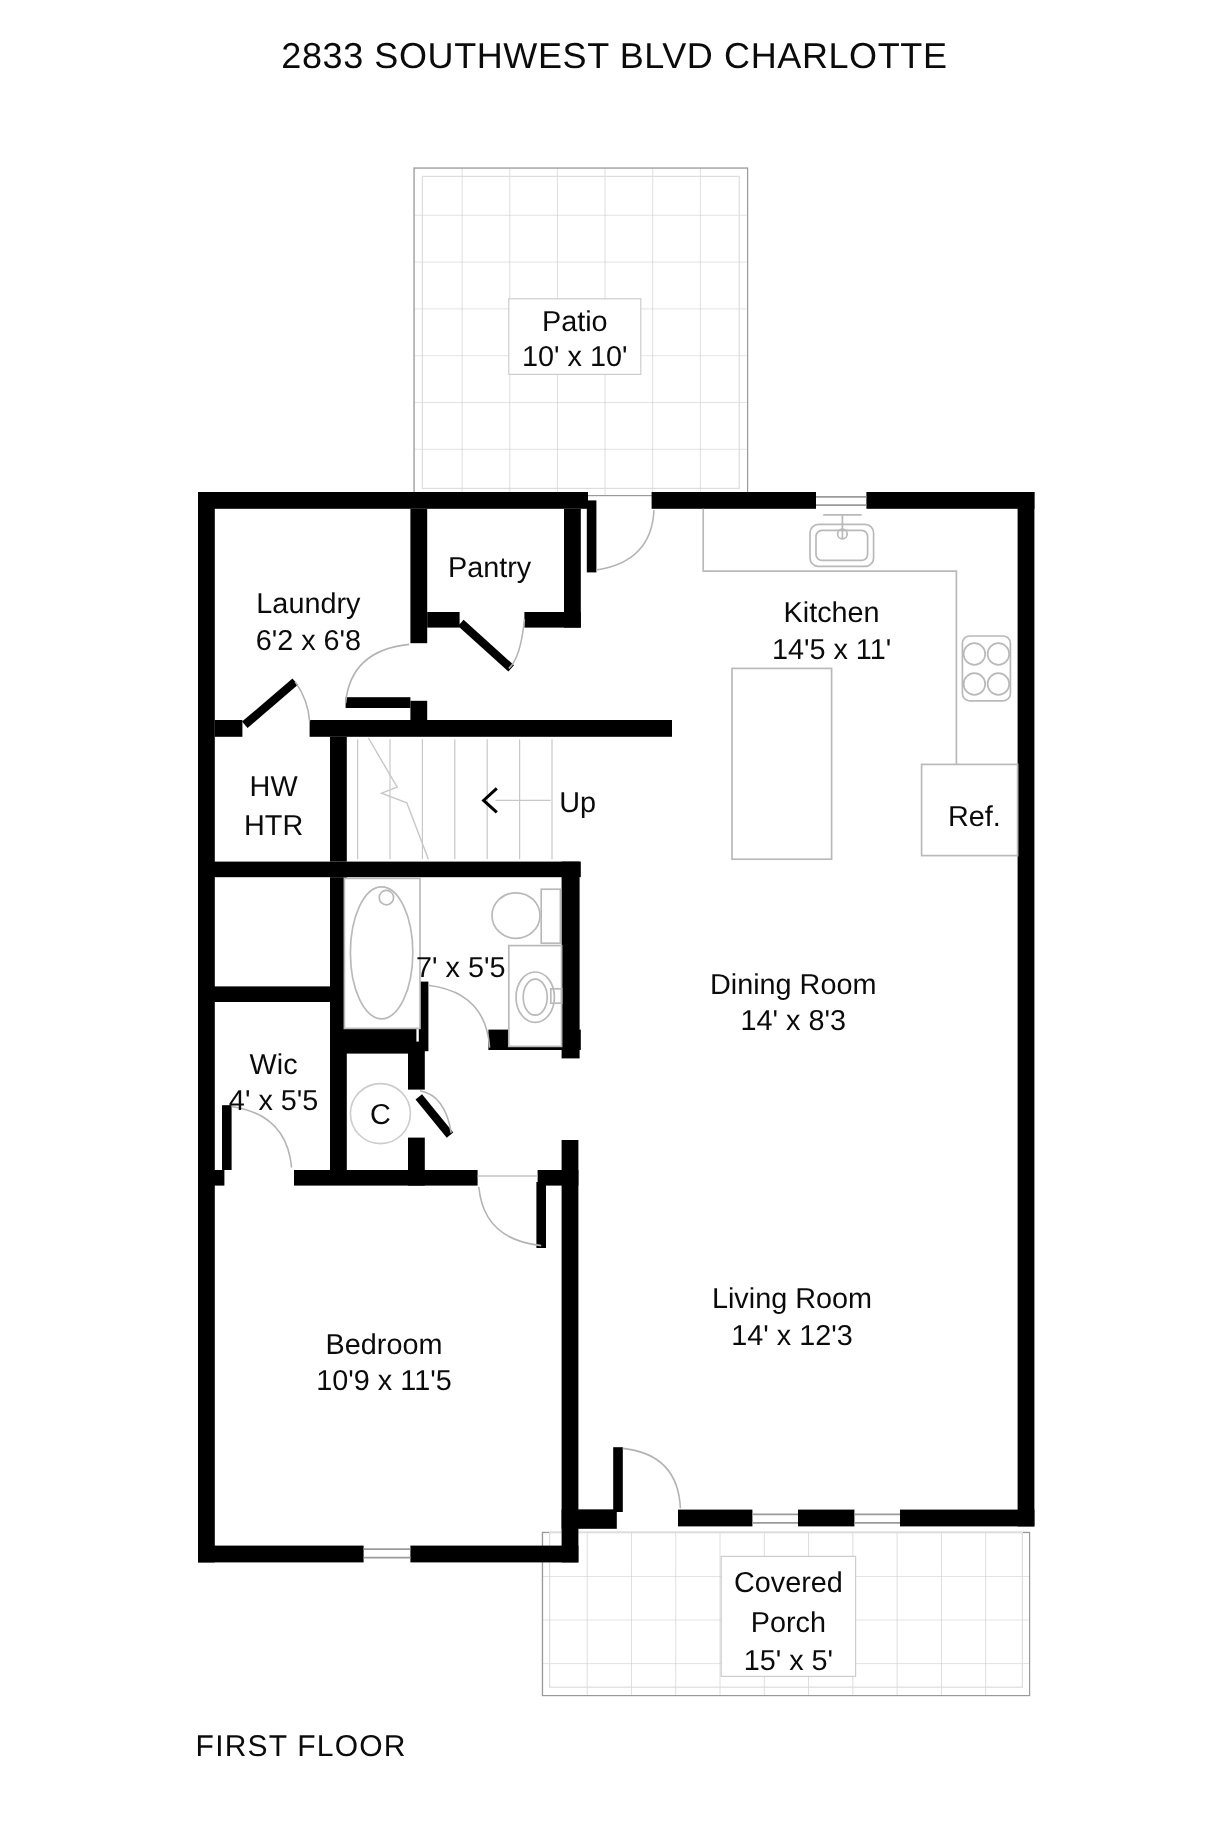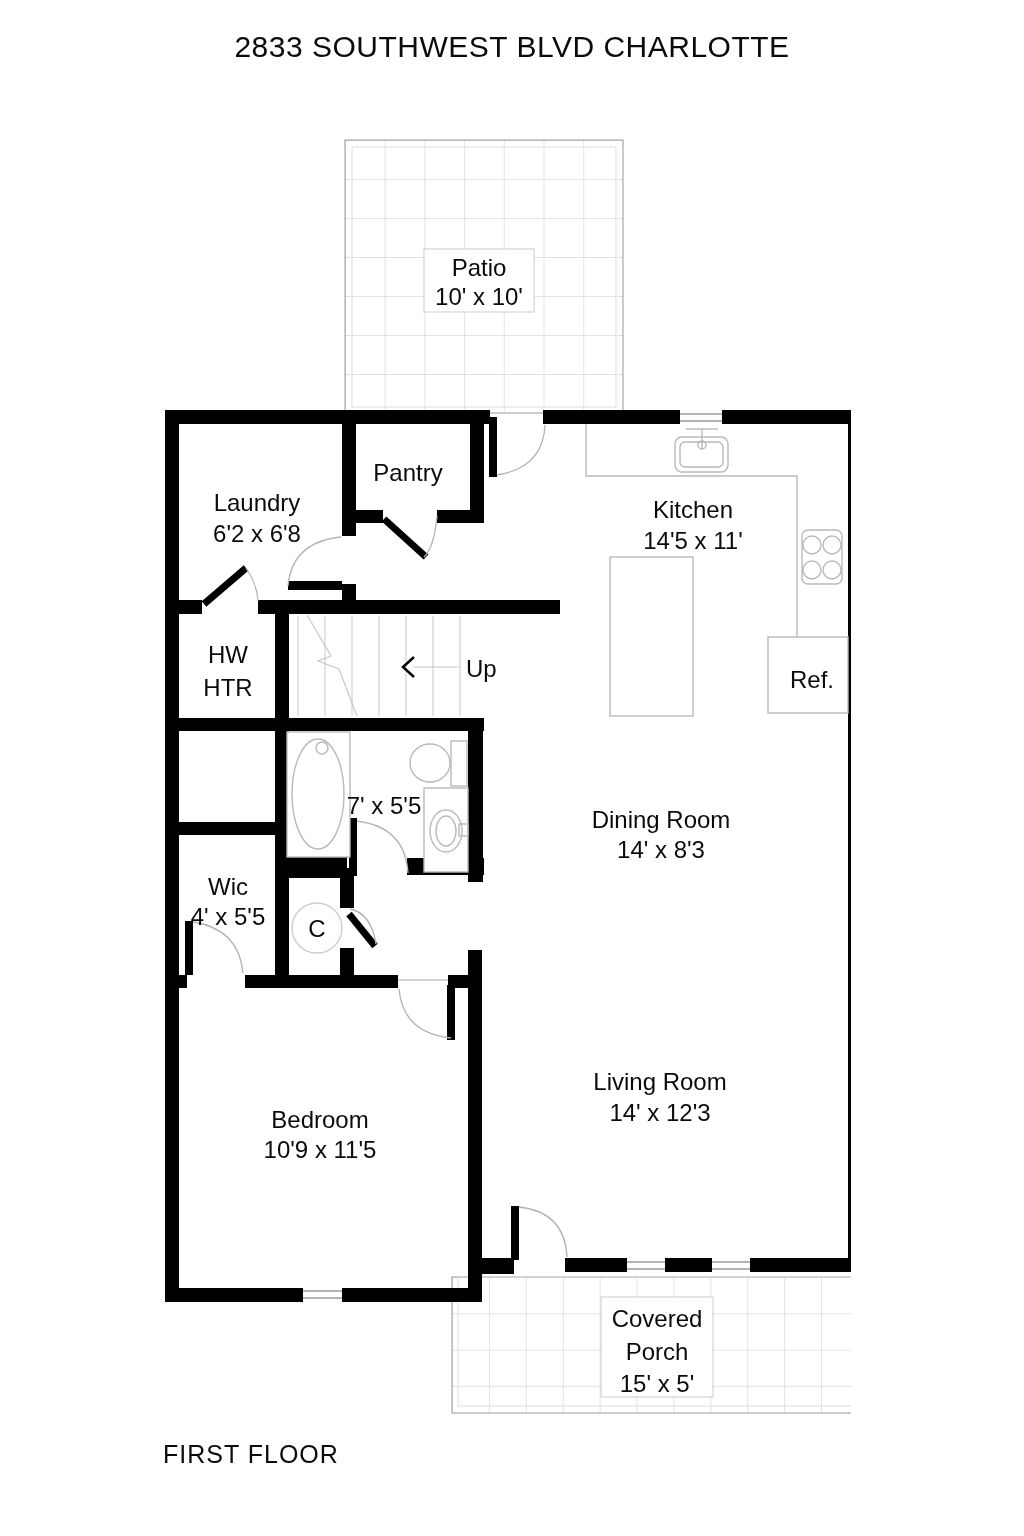--- a/index.html
+++ b/index.html
@@ -1,16 +1,16 @@
 <!DOCTYPE html>
 <html><head>
 <meta charset="utf-8">
 <style>
   html,body{margin:0;padding:0;background:#ffffff;}
-  .page{position:relative;width:851px;height:1536px;background:#fff;overflow:hidden;
+  .page{position:relative;width:1024px;height:1536px;background:#fff;overflow:hidden;
         font-family:"Liberation Sans", sans-serif;}
   svg{position:absolute;left:0;top:0;}
   text{fill:#0b0b0b;font-family:"Liberation Sans", sans-serif;}
   .t-title{font-size:30px;letter-spacing:.5px;}
   .t-room{font-size:24px;}
   .t-floor{font-size:25px;letter-spacing:1px;}
   .wall{fill:#000;}
   .fx{fill:#fff;stroke:#b9b9b9;stroke-width:1.4;}
   .fxline{fill:none;stroke:#b9b9b9;stroke-width:1.4;}
   .arc{fill:none;stroke:#b3b3b3;stroke-width:1.3;}

